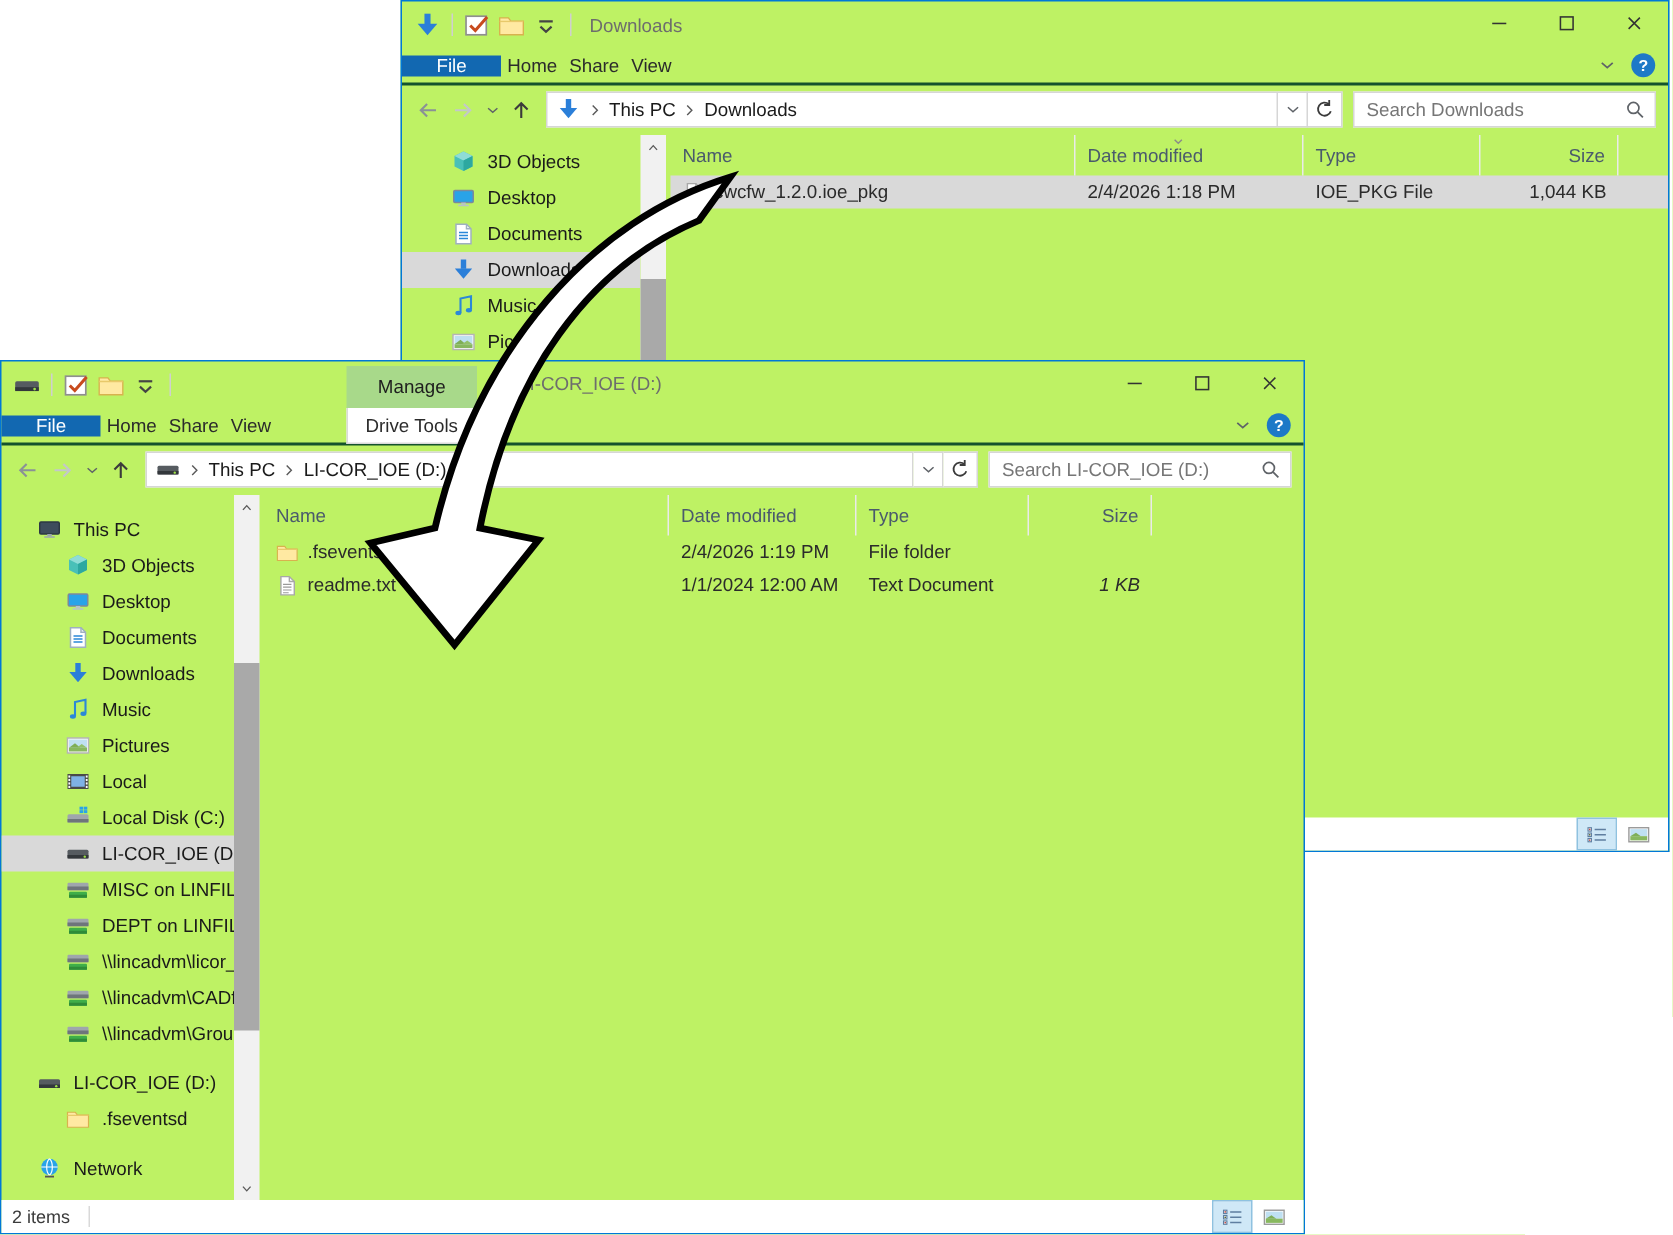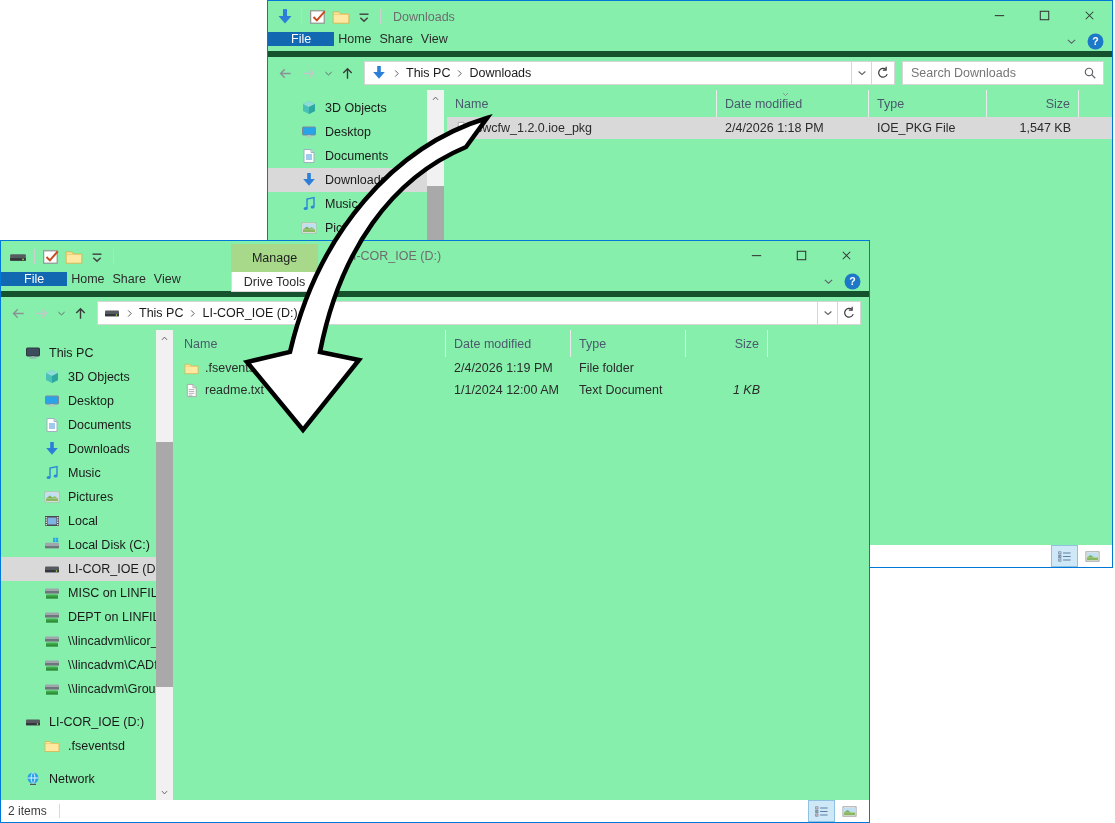--- a/index.html
+++ b/index.html
@@ -1,36 +1,36 @@
 <!DOCTYPE html>
 <html><head>
 <meta charset="utf-8">
 <style>
   * { margin:0; padding:0; box-sizing:border-box; }
   body { background:#fff; font-family:"Liberation Sans", sans-serif; }
   .screen { position:relative; width:1115px; height:823px; background:#fff; overflow:hidden; }
 
-  .window { position:absolute; background:#86efac; border:1px solid #0078d7; }
+  .window { position:absolute; background:#bef264; border:1px solid #0078d7; }
   #win-downloads { left:267px; top:0; width:846px; height:568px; z-index:1; }
   #win-licor { left:0; top:240px; width:870px; height:583px; z-index:10; }
 
   .titlebar { position:relative; height:31px; display:flex; align-items:center; padding-left:8px; }
   .qat { display:flex; align-items:center; gap:5px; }
   .qat .icon { width:18px; height:18px; }
   .qat-sep { width:1px; height:15px; background:#cfcfcf; margin:0 2px; }
   .win-title { color:#6d6d6d; font-size:12.5px; margin-left:10px; white-space:nowrap; }
   #win-licor .win-title { position:absolute; left:345px; top:8px; margin:0; }
   .caption-buttons { position:absolute; right:0; top:0; display:flex; }
   .cap-btn { width:45px; height:29px; display:flex; align-items:center; justify-content:center; }
   .cap-btn .icon { width:15px; height:15px; }
 
   .manage-box { position:absolute; left:230px; top:3px; width:87px; height:28px; background:#a8d98a;
     display:flex; align-items:center; justify-content:center; font-size:12.5px; color:#1e1e1e;text-align:right; }
 
-  .tab-row { position:relative; height:25px; display:flex; align-items:flex-start; border-bottom:6px solid #14532d; }
+  .tab-row { position:relative; height:25px; display:flex; align-items:center; border-bottom:2px solid #14532d; }
   .tab { display:flex; align-items:center; padding:0 4px; font-size:12.5px; color:#2b2b2b; }
   .file-tab { background:#1268b1; color:#fff; padding:0 23px; }
   .contextual-tab { position:absolute; left:230px; top:0; bottom:-1px; width:87px; justify-content:center;
     padding:0; border:1px solid #dadada; border-top:none; background:#fff; }
   .ribbon-right { position:absolute; right:8px; top:0; bottom:0; display:flex; align-items:center; gap:9px; }
   .ribbon-right .chev { width:13px; height:13px; }
   .ribbon-right .help { width:17px; height:17px; }
 
   .navbar { height:32px; display:flex; align-items:center; padding:0 8px 0 6px; }
   .nav-buttons { display:flex; align-items:center; }
@@ -358,21 +358,21 @@
                 <span class="icon file-icon-s">
                   <svg viewBox="0 0 16 16">
                     <path d="M3.5 1.5h6l3.5 3.5v9.5H3.5z" fill="#fff" stroke="#a8a8a8"></path>
                     <path d="M9.5 1.5V5H13" fill="none" stroke="#a8a8a8"></path>
                   </svg>
                 </span>
                 <span>cwcfw_1.2.0.ioe_pkg</span>
               </div>
               <div class="cell" style="width: 152px;">2/4/2026 1:18 PM</div>
               <div class="cell" style="width: 118px;">IOE_PKG File</div>
-              <div class="cell right" style="width: 92px;">1,547 KB</div>
+              <div class="cell right" style="width: 92px;">1,044 KB</div>
             </div>
           </div>
       </div>
     </div>
     <div class="statusbar">
       <div class="view-buttons">
         <div class="view-btn selected">
             <span class="icon">
               <svg viewBox="0 0 16 16">
                 <path d="M6.5 4.2h8M6.5 8h8M6.5 11.8h8" stroke="#5f7ea0" stroke-width="1.1"></path>
@@ -541,20 +541,29 @@
             </span>
           </div>
         <div class="addr-btn refresh">
             <span class="icon">
               <svg viewBox="0 0 16 16">
                 <path d="M12.8 9.3A5 5 0 1 1 11.4 4" fill="none" stroke="#3b3b3b" stroke-width="1.4"></path>
                 <path d="M11.6 0.8v3.8H7.8" fill="none" stroke="#3b3b3b" stroke-width="1.4"></path>
               </svg>
             </span>
           </div>
+      </div>
+      <div class="search-box">
+        <input placeholder="Search LI-COR_IOE (D:)" style="">
+        <span class="icon">
+            <svg viewBox="0 0 16 16">
+              <circle cx="6.8" cy="6.8" r="4.2" fill="none" stroke="#5f6368" stroke-width="1.3"></circle>
+              <path d="M10 10l4 4" stroke="#5f6368" stroke-width="1.3"></path>
+            </svg>
+          </span>
       </div>
     </div>
     <div class="body">
       <div class="sidebar">
           <div class="sb-section">
             <div class="sb-item ind0">
               <span class="icon sb-icon">
                 <svg viewBox="0 0 16 16">
                   <rect x="1.5" y="3" width="13" height="8" rx="0.8" fill="#3e4d5c" stroke="#2c3843"></rect>
                   <rect x="6.5" y="11" width="3" height="1.5" fill="#9aa5ad"></rect>

